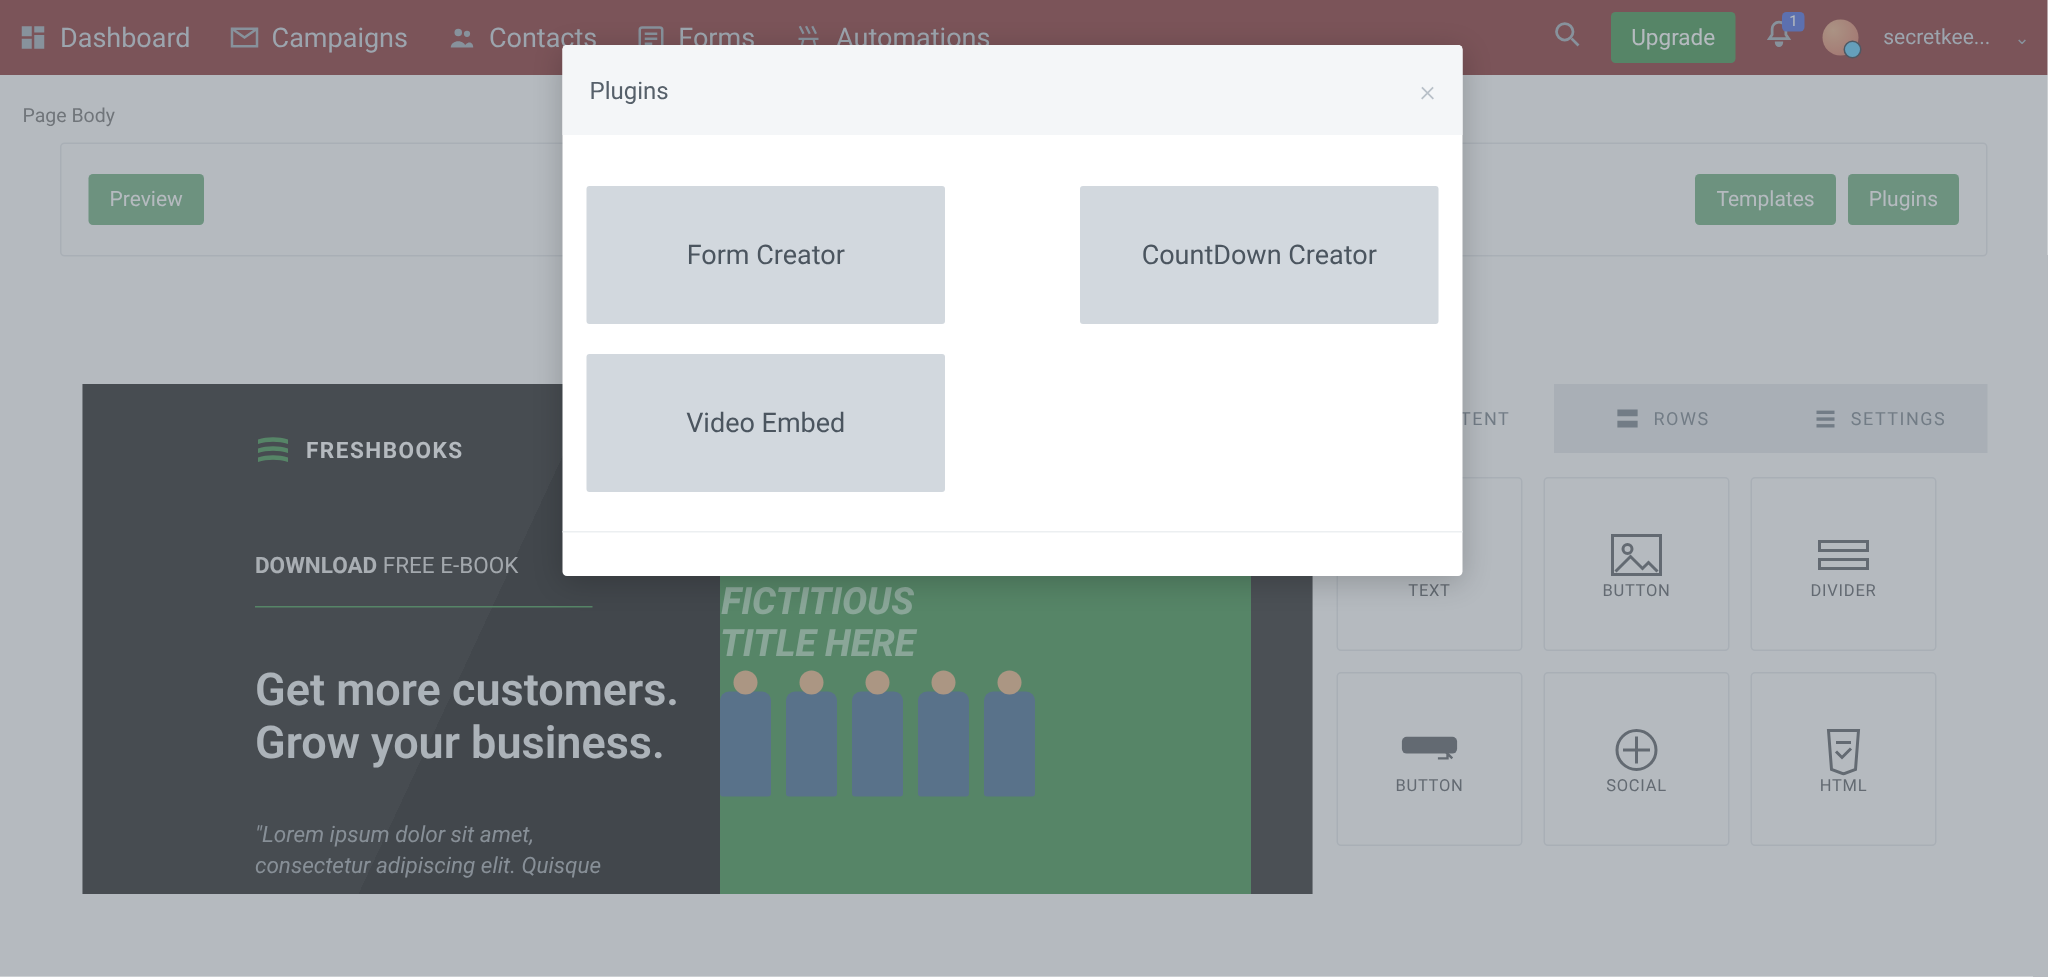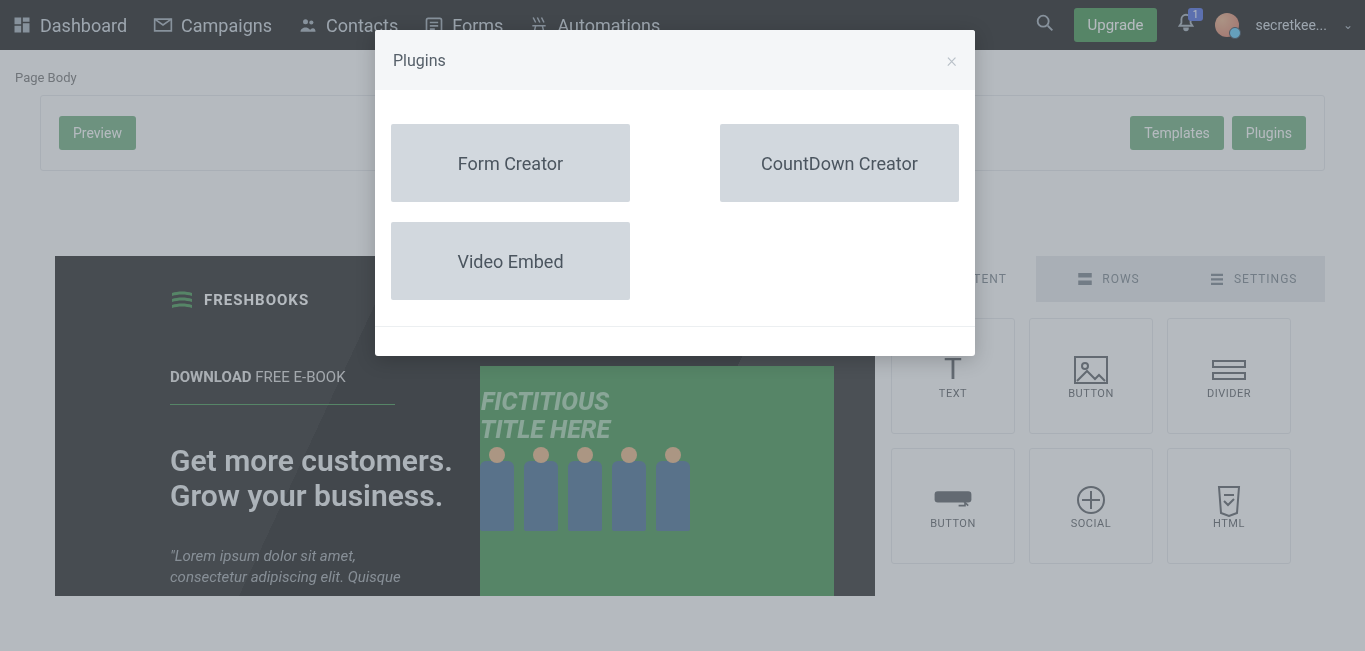--- a/index.html
+++ b/index.html
@@ -1,18 +1,18 @@
 <!DOCTYPE html>
 <html><head>
 <meta charset="utf-8">
 <style>
 * { margin: 0; padding: 0; box-sizing: border-box; font-family: -apple-system, BlinkMacSystemFont, "Segoe UI", Roboto, sans-serif; }
 body { background: #fff; overflow: hidden; width: 1365px; height: 651px; position: relative; }
 
-.topnav { background: #000000; height: 50px; display: flex; align-items: center; padding: 0 12px; color: #9aa6b2; }
+.topnav { background: #7f1d1d; height: 50px; display: flex; align-items: center; padding: 0 12px; color: #9aa6b2; }
 .nav-items { display: flex; gap: 26px; align-items: center; }
 .nav-item { display: flex; align-items: center; gap: 8px; color: #c7d0d9; font-size: 18px; cursor: pointer; }
 .nav-item svg { width: 20px; height: 20px; fill: #9aa6b2; }
 .nav-right { margin-left: auto; display: flex; align-items: center; gap: 18px; }
 .search-ico svg, .bell-ico svg { width: 22px; height: 22px; fill: #9aa6b2; cursor: pointer; }
 .upgrade-btn { background: #2e8b3d; color: #fff; padding: 8px 14px; border-radius: 3px; font-size: 15px; cursor: pointer; }
 .bell-wrap { position: relative; }
 .bell-badge { position: absolute; top: -4px; right: -6px; background: #3b5bdb; color: #fff; font-size: 10px; padding: 1px 5px; border-radius: 3px; }
 .user-area { display: flex; align-items: center; gap: 16px; color: #c7d0d9; font-size: 14px; cursor: pointer; }
 .avatar { width: 24px; height: 24px; border-radius: 50%; background: radial-gradient(circle at 30% 30%, #e8a87c, #d4634f); position: relative; }
@@ -52,21 +52,21 @@
 .block svg { width:40px; height:34px; fill:#4a4f55; }
 .block-label { font-size:11px; letter-spacing:0.5px; color:#4a4f55; }
 
 
 .overlay { position:absolute; inset:0; background:rgba(120,130,138,0.55); }
 .modal { position:absolute; top:30px; left:375px; width:600px; background:#fff; border-radius:3px; box-shadow:0 4px 20px rgba(0,0,0,0.2); }
 .modal-head { background:#f4f6f8; padding:18px 18px; display:flex; align-items:center; border-radius:3px 3px 0 0; }
 .modal-title { color:#56606a; font-size:16px; }
 .modal-close { margin-left:auto; color:#b8c0c8; font-size:20px; cursor:pointer; font-weight:300; }
 .modal-body { padding:34px 16px 26px; display:grid; grid-template-columns: 1fr 1fr; gap:20px 90px; }
-.plugin-card { background:#d2d8de; height:78px; display:flex; align-items:center; justify-content:center; color:#4b555f; font-size:18px; cursor:pointer; border-radius:2px; }
+.plugin-card { background:#d2d8de; height:92px; display:flex; align-items:center; justify-content:center; color:#4b555f; font-size:18px; cursor:pointer; border-radius:2px; }
 .modal-foot { border-top:1px solid #eceff1; height:30px; }
 </style>
 </head>
 <body>
 
 <div class="topnav">
   <div class="nav-items">
     <div class="nav-item">
       <svg viewBox="0 0 24 24">
           <path d="M3 3h8v8H3zM13 3h8v5h-8zM13 10h8v11h-8zM3 13h8v8H3z"></path>

